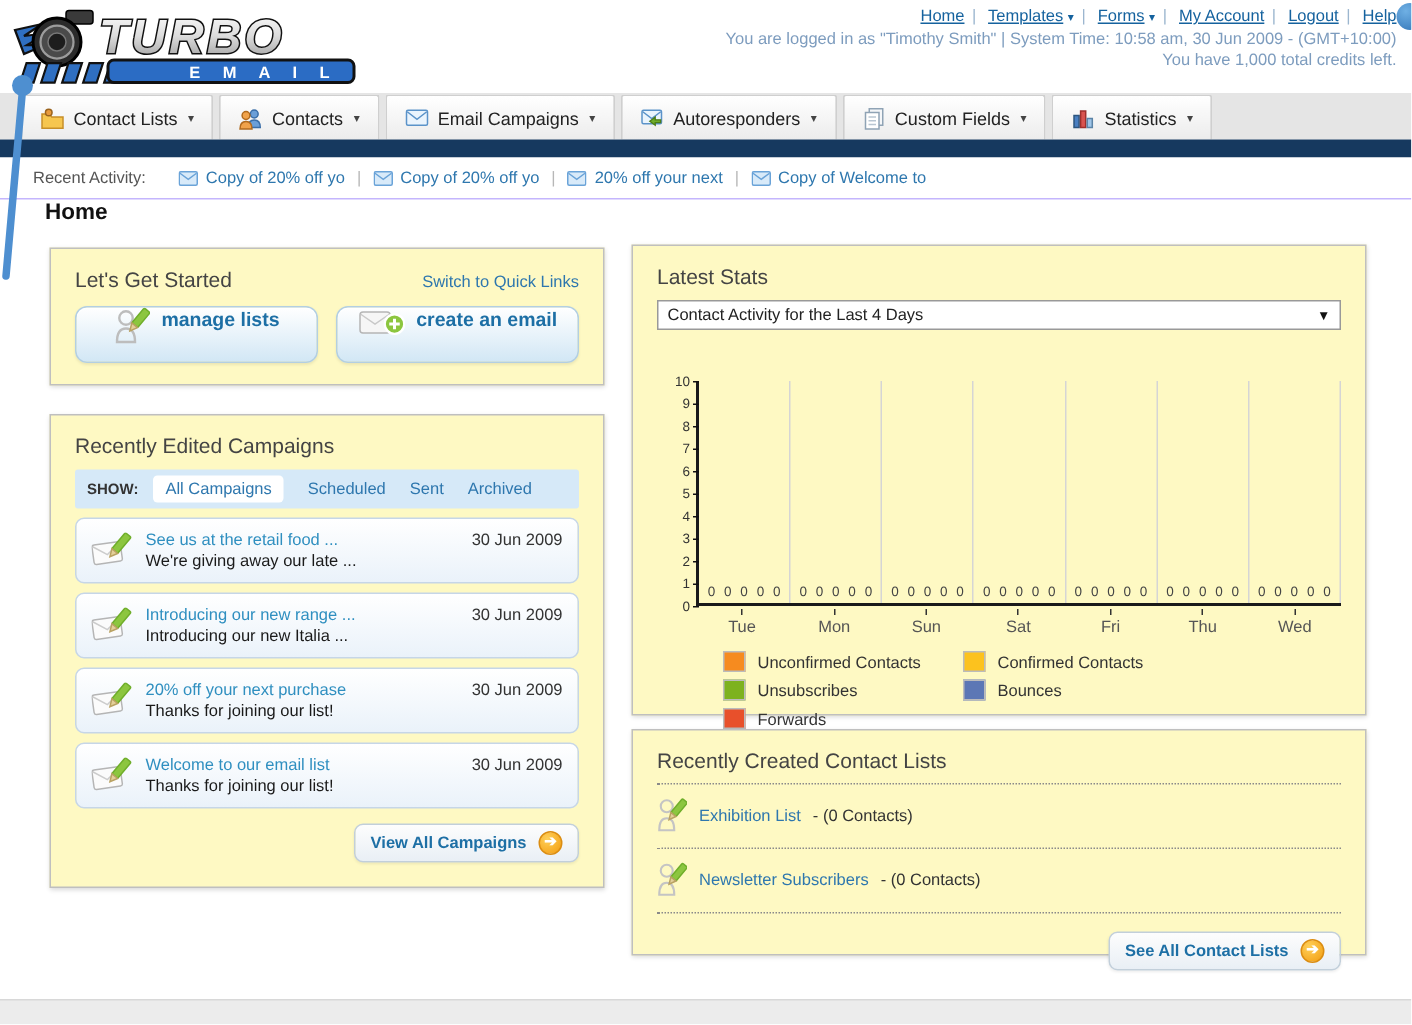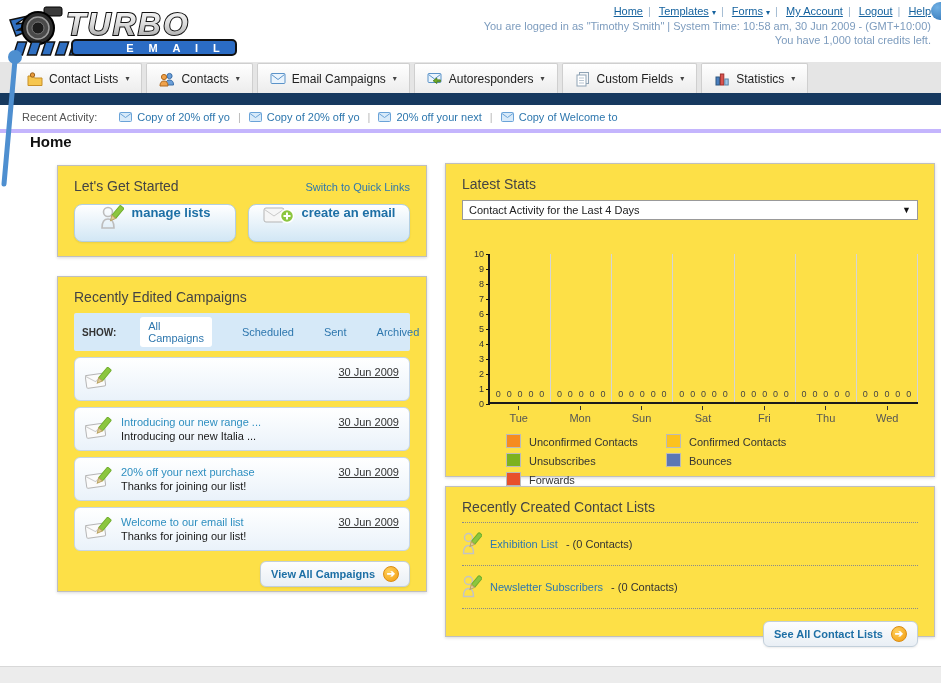--- a/index.html
+++ b/index.html
@@ -23,57 +23,57 @@
   .nav-row { position:absolute; top:62px; left:0; width:941px; height:31px; background:#e5e5e5; display:flex; align-items:flex-end; padding-left:14px; }
   .nav-tab { display:flex; align-items:center; height:30px; padding:0 12px; margin-right:4px;
              border:1px solid #cfcfcf; border-bottom:none; border-radius:2px 2px 0 0;
              background:linear-gradient(#ffffff,#ececec); font-size:12px; color:#222; cursor:pointer; white-space:nowrap; }
   .nav-tab .nicon { margin-right:6px; display:inline-flex; }
   .nav-tab .caret { margin-left:7px; font-size:8px; color:#444; }
   .navy-bar { position:absolute; top:93px; left:0; width:941px; height:12px; background:#16395f; }
 
   
   .activity-row { position:absolute; top:105px; left:0; width:941px; height:28px; background:#fff;
-                  border-bottom:4px solid #c4b5fd; display:flex; align-items:center; padding-left:22px; font-size:11px; }
+                  border-bottom:1px solid #c4b5fd; display:flex; align-items:center; padding-left:22px; font-size:11px; }
   .activity-label { color:#555; margin-right:22px; }
   .activity-item { display:inline-flex; align-items:center; color:#2e77ae; cursor:pointer; }
   .activity-item svg { margin-right:5px; }
   .activity-sep { color:#b7b7b7; margin:0 8px; }
 
   .page-title { position:absolute; top:133px; left:30px; font-size:15px; font-weight:bold; color:#111; }
 
   
-  .panel { position:absolute; background:#fde047; border:1px solid #bfbfbf; box-shadow:0 1px 3px rgba(0,0,0,.15); padding:12px 16px;margin-left:24px; }
+  .panel { position:absolute; background:#fef9c3; border:1px solid #bfbfbf; box-shadow:0 1px 3px rgba(0,0,0,.15); padding:12px 16px; }
   #panel-get-started { left:33px; top:165px; width:370px; height:92px; }
   #panel-campaigns   { left:33px; top:276px; width:370px; height:316px; }
   #panel-stats       { left:421px; top:163px; width:490px; height:314px; }
   #panel-lists       { left:421px; top:486px; width:490px; height:151px; }
   .panel-title { font-size:14px; color:#444; }
 
   
   .gs-head { display:flex; justify-content:space-between; align-items:baseline; }
   .switch-link { font-size:11px; color:#2e77ae; cursor:pointer; }
   .gs-buttons { display:flex; gap:12px; margin-top:10px; }
   .big-btn { flex:1; height:38px; display:flex; align-items:flex-start; justify-content:center; gap:8px;
              border:1px solid #b3cfe2; border-radius:8px; background:linear-gradient(#ffffff,#d2e7f5);
              box-shadow:inset 0 1px 0 #fff, 0 1px 2px rgba(0,0,0,.08);
              font-size:13px; font-weight:bold; color:#1d6fa5; cursor:pointer; }
 
   
-  .show-strip { margin-top:8px; background:#d6e9f8; border-radius:2px; padding:4px 8px; display:flex; align-items:center; font-size:11px;gap:14px; }
+  .show-strip { margin-top:8px; background:#d6e9f8; border-radius:2px; padding:4px 8px; display:flex; align-items:center; font-size:11px; }
   .show-label { font-size:10px; font-weight:bold; color:#333; margin-right:10px; }
   .filter { color:#2e77ae; margin-right:16px; cursor:pointer; }
   .filter.active { background:#fff; border-radius:3px; padding:3px 8px; }
   .camp-row { margin-top:6px; border:1px solid #c6d6e7; border-radius:6px; background:linear-gradient(#ffffff,#eaf2fa);
               padding:4px 10px; display:flex; align-items:center; min-height:44px; cursor:pointer; }
   .camp-row .cicon { margin-right:8px; flex:none; }
   .camp-text { display:flex; flex-direction:column; justify-content:center; }
   .camp-title { font-size:11px; color:#2f8fc0; }
   .camp-sub { font-size:11px; color:#1a1a1a; margin-top:2px; }
-  .camp-date { margin-left:auto; font-size:11px; color:#333; align-self:flex-start; padding-top:4px; white-space:nowrap;text-decoration:underline; }
+  .camp-date { margin-left:auto; font-size:11px; color:#333; align-self:flex-start; padding-top:4px; white-space:nowrap; }
   .view-all-wrap { margin-top:10px; text-align:right; }
   .pill-btn { display:inline-flex; align-items:center; gap:8px; height:26px; padding:0 10px;
               border:1px solid #c2cfda; border-radius:6px; background:linear-gradient(#fdfdfd,#e9eff5);
               box-shadow:0 1px 2px rgba(0,0,0,.08); font-size:11px; font-weight:bold; color:#1d6fa5; cursor:pointer; }
   .orange-arrow { width:16px; height:16px; border-radius:50%; background:radial-gradient(circle at 35% 30%, #ffd05a, #f29c0f);
                   border:1px solid #db8d12; color:#fff; font-size:10px; font-weight:bold; line-height:14px; text-align:center; }
 
   
   .stats-select { margin-top:8px; height:20px; border:1px solid #999; background:#fff; display:flex; align-items:center;
                   padding:0 6px; font-size:11px; color:#222; cursor:pointer; }
@@ -305,20 +305,24 @@
       <svg class="cicon" width="28" height="24" viewBox="0 0 28 24">
         <g transform="rotate(-8 12 14)">
             <rect x="1" y="7" width="19" height="13" rx="1.5" fill="#fbfbfb" stroke="#b5b5b5"></rect>
             <path d="M1.5 8 L10.5 14.5 L19.5 8" fill="none" stroke="#cccccc"></path>
           </g>
         <g transform="rotate(40 20 7)">
             <rect x="17.5" y="0" width="5" height="14" rx="1" fill="#8cc63f" stroke="#6fae2a"></rect>
             <path d="M17.5 14 L20 19 L22.5 14 Z" fill="#e3cf9a" stroke="#b9a263"></path>
           </g>
       </svg>
+      <span class="camp-text">
+        <span class="camp-title">See us at the retail food ...</span>
+        <span class="camp-sub">We're giving away our late ...</span>
+      </span>
       <span class="camp-date">30 Jun 2009</span>
     </div>
 
     <div class="camp-row">
       <svg class="cicon" width="28" height="24" viewBox="0 0 28 24">
         <g transform="rotate(-8 12 14)">
             <rect x="1" y="7" width="19" height="13" rx="1.5" fill="#fbfbfb" stroke="#b5b5b5"></rect>
             <path d="M1.5 8 L10.5 14.5 L19.5 8" fill="none" stroke="#cccccc"></path>
           </g>
         <g transform="rotate(40 20 7)">

